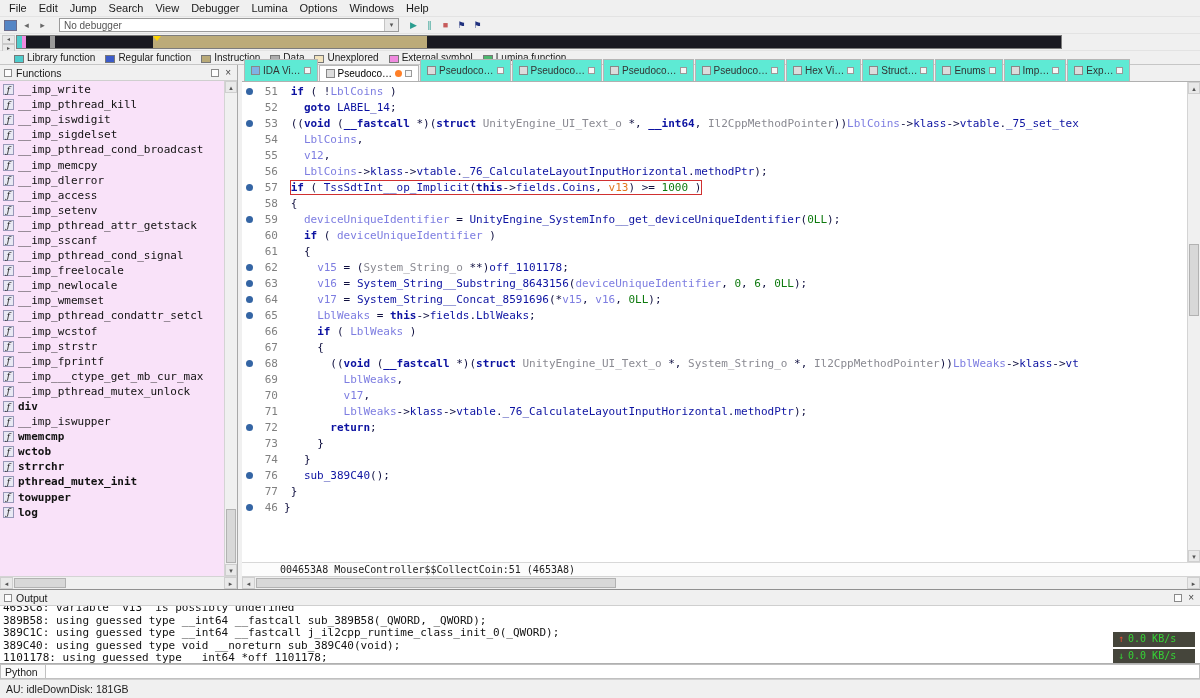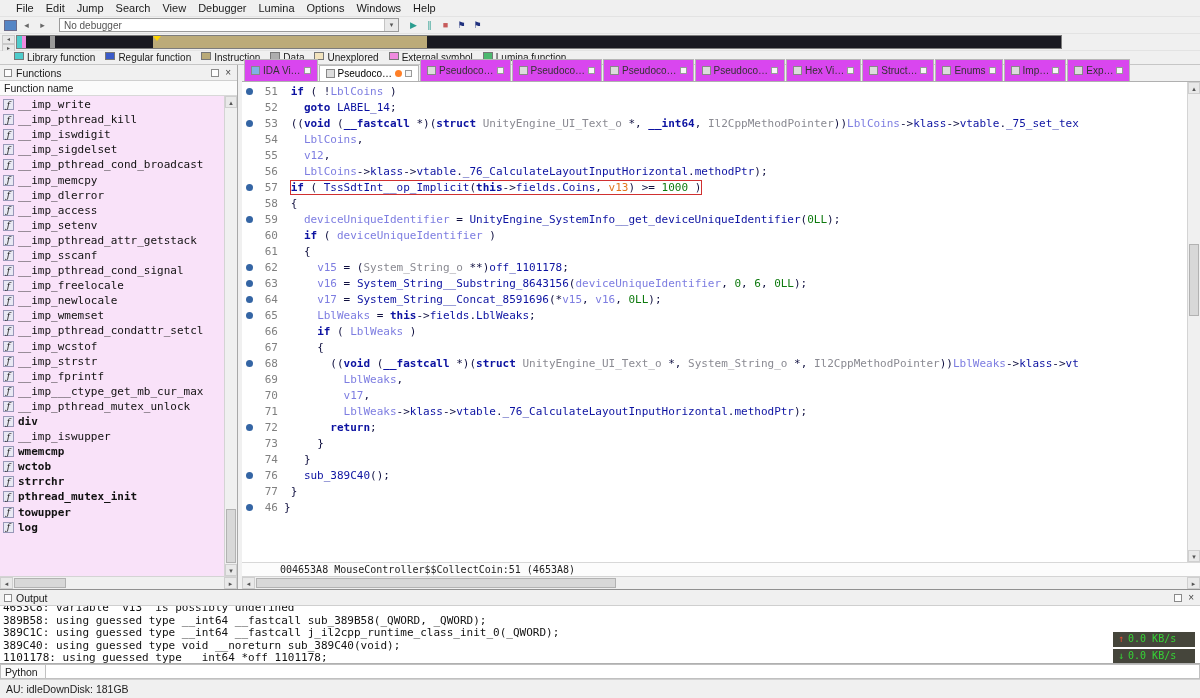--- a/index.html
+++ b/index.html
@@ -1,21 +1,21 @@
 <!DOCTYPE html>
 <html><head>
 <meta charset="utf-8">
 <style>
   * { box-sizing: border-box; margin: 0; padding: 0; }
   html,body { width:1200px; height:698px; overflow:hidden; }
   body { font-family:"Liberation Sans", sans-serif; font-size:11px; color:#1a1a1a; background:#f0f0f0; }
   .app { width:1200px; height:698px; display:flex; flex-direction:column; }
 
   
-  .menubar { height:17px; display:flex; align-items:center; padding-left:10px; background:#f0f0f0; border-bottom:1px solid #e3e3e3; }
+  .menubar { height:17px; display:flex; align-items:center; padding-left:3px; background:#f0f0f0; border-bottom:1px solid #e3e3e3; }
   .menu-item { padding:1px 6px; cursor:default; }
   .toolbar1 { height:17px; display:flex; align-items:center; gap:2px; padding-left:4px; border-bottom:1px solid #e3e3e3; }
   .tb-group { display:flex; align-items:center; gap:3px; }
   .tb-icon { min-width:13px; height:12px; display:flex; align-items:center; justify-content:center; font-size:9px; line-height:12px; }
   .tb-icon.boxed { width:11px; height:11px; border:1px solid #6b6b8a; }
   .combo { width:340px; height:14px; border:1px solid #9a9a9a; background:#fff; display:flex; align-items:center; margin-left:8px; margin-right:6px; }
   .combo-text { flex:1; padding-left:4px; color:#555; font-size:10px; white-space:nowrap; overflow:hidden; }
   .combo-btn { width:14px; height:100%; border-left:1px solid #c4c4c4; background:#e9e9e9; text-align:center; font-size:7px; line-height:12px; color:#555; }
 
   
@@ -29,21 +29,21 @@
       #1a1a22 0.9%, #1a1a22 3.2%,
       #9a9a9a 3.2%, #9a9a9a 3.6%,
       #1a1a22 3.6%, #1a1a22 13%,
       #bcab79 13%, #bcab79 39.3%,
       #1a1a22 39.3%, #1a1a22 100%); }
   .nav-marker { position:absolute; left:13%; top:0; width:0; height:0;
       border-left:4px solid transparent; border-right:4px solid transparent; border-top:5px solid #ffd400; }
 
   
   .legend { height:14px; display:flex; align-items:center; gap:10px; padding-left:14px; font-size:10px; border-bottom:1px solid #c6c6c6; background:#f0f0f0; }
-  .legend-item { display:flex; align-items:flex-start; gap:3px; white-space:nowrap; }
+  .legend-item { display:flex; align-items:flex-end; gap:3px; white-space:nowrap; }
   .swatch { width:10px; height:8px; border:1px solid #777; display:inline-block; }
 
   
   .main { flex:1; display:flex; min-height:0; }
   .funcpanel { width:238px; display:flex; flex-direction:column; border-right:1px solid #a8a8a8; background:#f0f0f0; }
   .panel-header { height:16px; background:#f0f0f0; border-bottom:1px solid #cfcfcf; display:flex; align-items:center; padding:0 4px; gap:4px; font-size:10.5px; }
   .ph-title { flex:1; white-space:nowrap; }
   .ph-box { width:8px; height:8px; border:1px solid #8a8a8a; background:#fdfdfd; display:inline-block; }
   .ph-close { font-size:10px; line-height:10px; color:#444; padding:0 2px; }
   .col-header { height:15px; background:#fbfbfb; border-bottom:1px solid #d8d8d8; font-size:10.5px; color:#222; padding-left:4px; display:flex; align-items:center; }
@@ -68,21 +68,21 @@
   .hs-thumb { position:absolute; top:1px; bottom:1px; background:#d8d8d8; border:1px solid #b2b2b2; }
   .hs-thumb.func { left:1px; width:52px; }
   .hs-thumb.code { left:1px; width:360px; }
   .func-status { height:15px; display:flex; align-items:center; padding-left:4px; font-size:10.5px; background:#f0f0f0; border-top:1px solid #c8c8c8; }
 
   .vsplit { width:4px; background:#f0f0f0; }
 
   
   .editor { flex:1; display:flex; flex-direction:column; min-width:0; }
   .tabbar { height:17px; display:flex; align-items:flex-end; padding-left:2px; background:#f0f0f0; border-bottom:1px solid #b0b0b0; gap:1px; }
-  .tab { height:22px; display:flex; align-items:center; gap:3px; padding:0 6px; background:#d946ef; border:1px solid #b6b6b6; border-bottom:none; font-size:10px; color:#333; white-space:nowrap; }
+  .tab { height:22px; display:flex; align-items:center; gap:3px; padding:0 6px; background:#5eead4; border:1px solid #b6b6b6; border-bottom:none; font-size:10px; color:#333; white-space:nowrap; }
   .tab.active { background:#fff; height:16px; color:#000; }
   .tab-icon { width:9px; height:9px; border:1px solid #888; background:#dcdcdc; flex:0 0 auto; }
   .tab-icon.blue { background:#7fb2e5; }
   .tab-dot { width:7px; height:7px; border-radius:50%; background:#ff7f27; flex:0 0 auto; }
   .tab-win { width:7px; height:7px; border:1px solid #999; background:#f6f6f6; flex:0 0 auto; }
 
   .code-wrap { flex:1; display:flex; min-height:0; background:#fff; }
   .code { flex:1; overflow:hidden; padding-top:2px; font-family:"DejaVu Sans Mono", monospace; font-size:11px; line-height:16px; }
   .code-line { display:flex; height:16px; white-space:pre; }
   .dotcol { flex:0 0 14px; display:flex; justify-content:center; }
@@ -197,23 +197,20 @@
     </div>
 
   <div class="main">
 
     <div class="funcpanel">
       <div class="panel-header">
         <span class="ph-box"></span>
         <span class="ph-title">Functions</span>
         <span class="ph-box"></span>
         <span class="ph-close">×</span>
-      </div>
-      <div class="col-header">
-        <span>Function name</span>
       </div>
       <div class="func-body">
         <div class="func-list">
             <div class="func-item">
               <span class="f-icon">ƒ</span>
               <span>__imp_write</span>
             </div>
             <div class="func-item">
               <span class="f-icon">ƒ</span>
               <span>__imp_pthread_kill</span>

